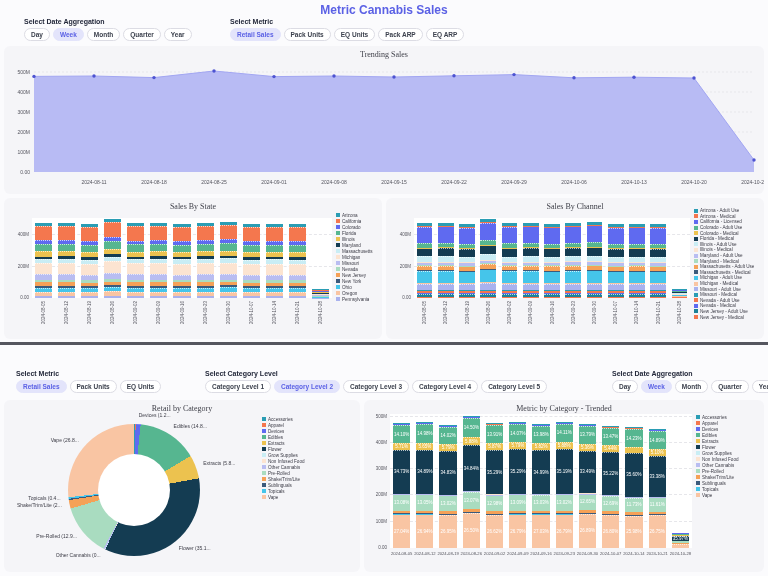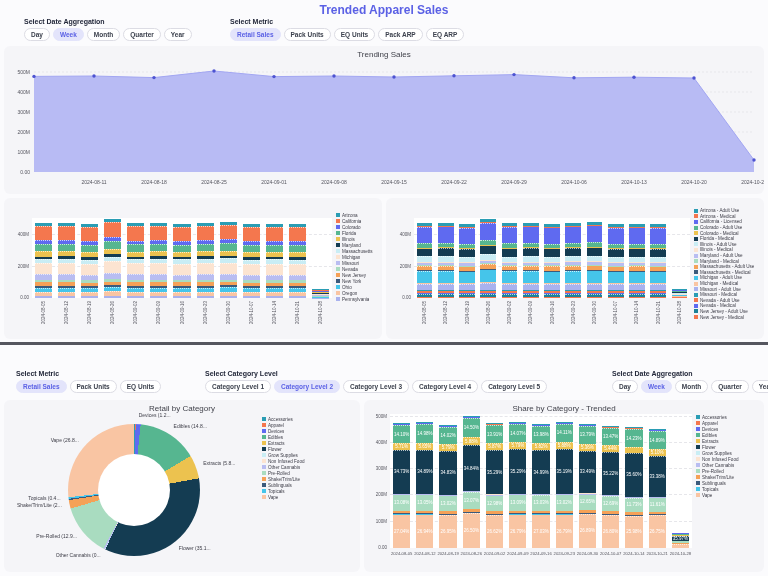--- a/index.html
+++ b/index.html
@@ -5,21 +5,21 @@
   html,body{margin:0;padding:0;}
   body{width:768px;height:576px;background:#fbfbfd;font-family:"Liberation Sans",sans-serif;overflow:hidden;position:relative;}
   #app{position:absolute;inset:0;}
   .ttl-main{position:absolute;left:0;right:0;text-align:center;font-size:12px;font-weight:bold;color:#5b61e5;}
   .grp{position:absolute;}
   .grp-label{font-size:7px;font-weight:bold;color:#23283a;margin-bottom:3px;}
   .btn-row{display:flex;}
   .pill{display:inline-flex;align-items:center;height:11px;padding:0 6px;margin-right:3px;border:1px solid #dcdce4;border-radius:8px;background:#fff;font-size:6.5px;font-weight:bold;color:#3c414d;white-space:nowrap;cursor:pointer;}
   .pill.sel{background:#e3e4fb;border-color:#e3e4fb;color:#5b61e5;}
   .panel{position:absolute;background:#f5f5f8;border-radius:6px;}
-  .chart-title{position:absolute;left:0;right:0;top:4px;text-align:center;font-size:8px;color:#41424b;}
+  .chart-title{position:absolute;left:0;right:0;top:4px;text-align:center;font-size:8px;color:#41424b;font-family:Liberation Serif, serif;}
   .plot{position:absolute;background:#fff;}
   .grid{position:absolute;left:0;right:0;border-top:1px dashed #e6e6ea;}
   .bars{display:flex;height:100%;align-items:flex-end;position:relative;}
   .slot{flex:1;display:flex;justify-content:center;align-items:flex-end;height:100%;}
   .bar{width:74%;display:flex;flex-direction:column-reverse;}
   .seg{width:100%;position:relative;box-sizing:border-box;}
   .seg.sep{border-top:1px dotted rgba(255,255,255,0.7);}
   .seg-label{position:absolute;left:-4px;right:-4px;top:50%;transform:translateY(-50%);text-align:center;font-size:4.5px;color:#fff;line-height:1;pointer-events:none;}
   .xlabs{position:absolute;display:flex;}
   .xslot{flex:1;display:flex;justify-content:center;align-items:flex-start;overflow:visible;}
@@ -34,21 +34,21 @@
   .divider{position:absolute;left:0;right:0;height:3px;background:#55565f;}
   .donut{position:absolute;border-radius:50%;}
   .donut-hole{position:absolute;background:#f5f5f8;border-radius:50%;background:#fff;}
   .donut-label{position:absolute;font-size:5px;color:#3c3c46;white-space:nowrap;line-height:1;}
 </style>
 </head>
 <body>
 
 <div id="app">
 
-  <div class="ttl-main" style="top:3px;">Trended Apparel Sales</div>
+  <div class="ttl-main" style="top:3px;">Metric Cannabis Sales</div>
 
   <div class="grp" style="left:24px;top:18px;">
     <div class="grp-label">Select Date Aggregation</div>
     <div class="btn-row" id="c1-date">
         <div class="pill">Day</div>
         <div class="pill sel">Week</div>
         <div class="pill">Month</div>
         <div class="pill">Quarter</div>
         <div class="pill">Year</div>
       </div>
@@ -102,20 +102,21 @@
         <text x="450.0" y="126" text-anchor="middle" font-size="5" fill="#55555e">2024-09-22</text>
         <text x="510.0" y="126" text-anchor="middle" font-size="5" fill="#55555e">2024-09-29</text>
         <text x="570.0" y="126" text-anchor="middle" font-size="5" fill="#55555e">2024-10-06</text>
         <text x="630.0" y="126" text-anchor="middle" font-size="5" fill="#55555e">2024-10-13</text>
         <text x="690.0" y="126" text-anchor="middle" font-size="5" fill="#55555e">2024-10-20</text>
         <text x="750.0" y="126" text-anchor="middle" font-size="5" fill="#55555e">2024-10-27</text>
       </svg>
   </div>
 
   <div class="panel" id="panel-state" style="left:4px;top:198px;width:378px;height:141px;">
+    <div class="chart-title">Sales By State</div>
     <div class="plot" id="plot-state" style="left:28px;top:20px;width:300px;height:80px;">
         <div class="grid" style="bottom: 39.2157%;"></div>
         <div class="grid" style="bottom: 78.4314%;"></div>
         <div class="bars">
           <div class="slot">
             <div class="bar" style="height: 93.7255%;">
               <div class="seg" style="height: 3.04348%; background: rgb(169, 178, 238);"></div>
               <div class="seg sep" style="height: 5.21739%; background: rgb(249, 197, 163);"></div>
               <div class="seg sep" style="height: 5.65217%; background: rgb(69, 197, 234);"></div>
               <div class="seg" style="height: 2.6087%; background: rgb(59, 90, 124);"></div>
@@ -464,20 +465,21 @@
           <span class="leg-sq" style="background: rgb(169, 178, 238);"></span>
           <span class="leg-txt">Pennsylvania</span>
         </div>
       </div>
   <div class="ytick" style="left: 1px; top: 97px;">0.00</div>
       <div class="ytick" style="left: 1px; top: 65.6275px;">200M</div>
       <div class="ytick" style="left: 1px; top: 34.2549px;">400M</div>
     </div>
 
   <div class="panel" id="panel-channel" style="left:386px;top:198px;width:378px;height:141px;">
+    <div class="chart-title">Sales By Channel</div>
     <div class="plot" id="plot-channel" style="left:28px;top:20px;width:276px;height:80px;">
         <div class="grid" style="bottom: 39.2157%;"></div>
         <div class="grid" style="bottom: 78.4314%;"></div>
         <div class="bars">
           <div class="slot">
             <div class="bar" style="height: 93.7255%;">
               <div class="seg" style="height: 0.775194%; background: rgb(244, 119, 78);"></div>
               <div class="seg sep" style="height: 4.90956%; background: rgb(29, 130, 152);"></div>
               <div class="seg" style="height: 0.516796%; background: rgb(95, 106, 240);"></div>
               <div class="seg" style="height: 3.61757%; background: rgb(244, 119, 78);"></div>
@@ -1016,21 +1018,21 @@
       <div class="donut-label" style="top: 60.8928px; left: 199.242px;">Extracts (5.8...</div>
       <div class="donut-label" style="top: 145.954px; left: 174.726px;">Flower (35.1...</div>
       <div class="donut-label" style="top: 153.071px; right: 259.326px; text-align: right;">Other Cannabis (0...</div>
       <div class="donut-label" style="top: 134.091px; right: 283.083px; text-align: right;">Pre-Rolled (12.9...</div>
       <div class="donut-label" style="top: 103.111px; right: 298.225px; text-align: right;">Shake/Trim/Lite (2...</div>
       <div class="donut-label" style="top: 96.026px; right: 299.447px; text-align: right;">Topicals (0.4...</div>
       <div class="donut-label" style="top: 37.6224px; right: 281.117px; text-align: right;">Vape (26.8...</div>
     </div>
 
   <div class="panel" id="panel-cat" style="left:364px;top:400px;width:400px;height:172px;">
-    <div class="chart-title">Share by Category - Trended</div>
+    <div class="chart-title">Metric by Category - Trended</div>
     <div class="plot" id="plot-cat" style="left:26px;top:14px;width:302px;height:134px;">
         <div class="grid" style="bottom: 19.6078%;"></div>
         <div class="grid" style="bottom: 39.2157%;"></div>
         <div class="grid" style="bottom: 58.8235%;"></div>
         <div class="grid" style="bottom: 78.4314%;"></div>
         <div class="grid" style="bottom: 98.0392%;"></div>
         <div class="bars">
           <div class="slot">
             <div class="bar" style="height: 93.7255%;">
               <div class="seg sep" style="height: 27.04%; background: rgb(249, 197, 163);">

